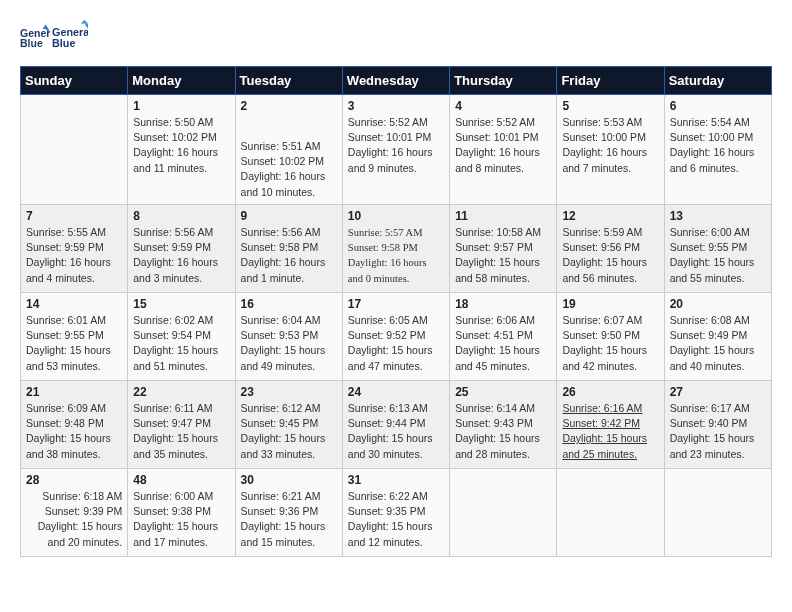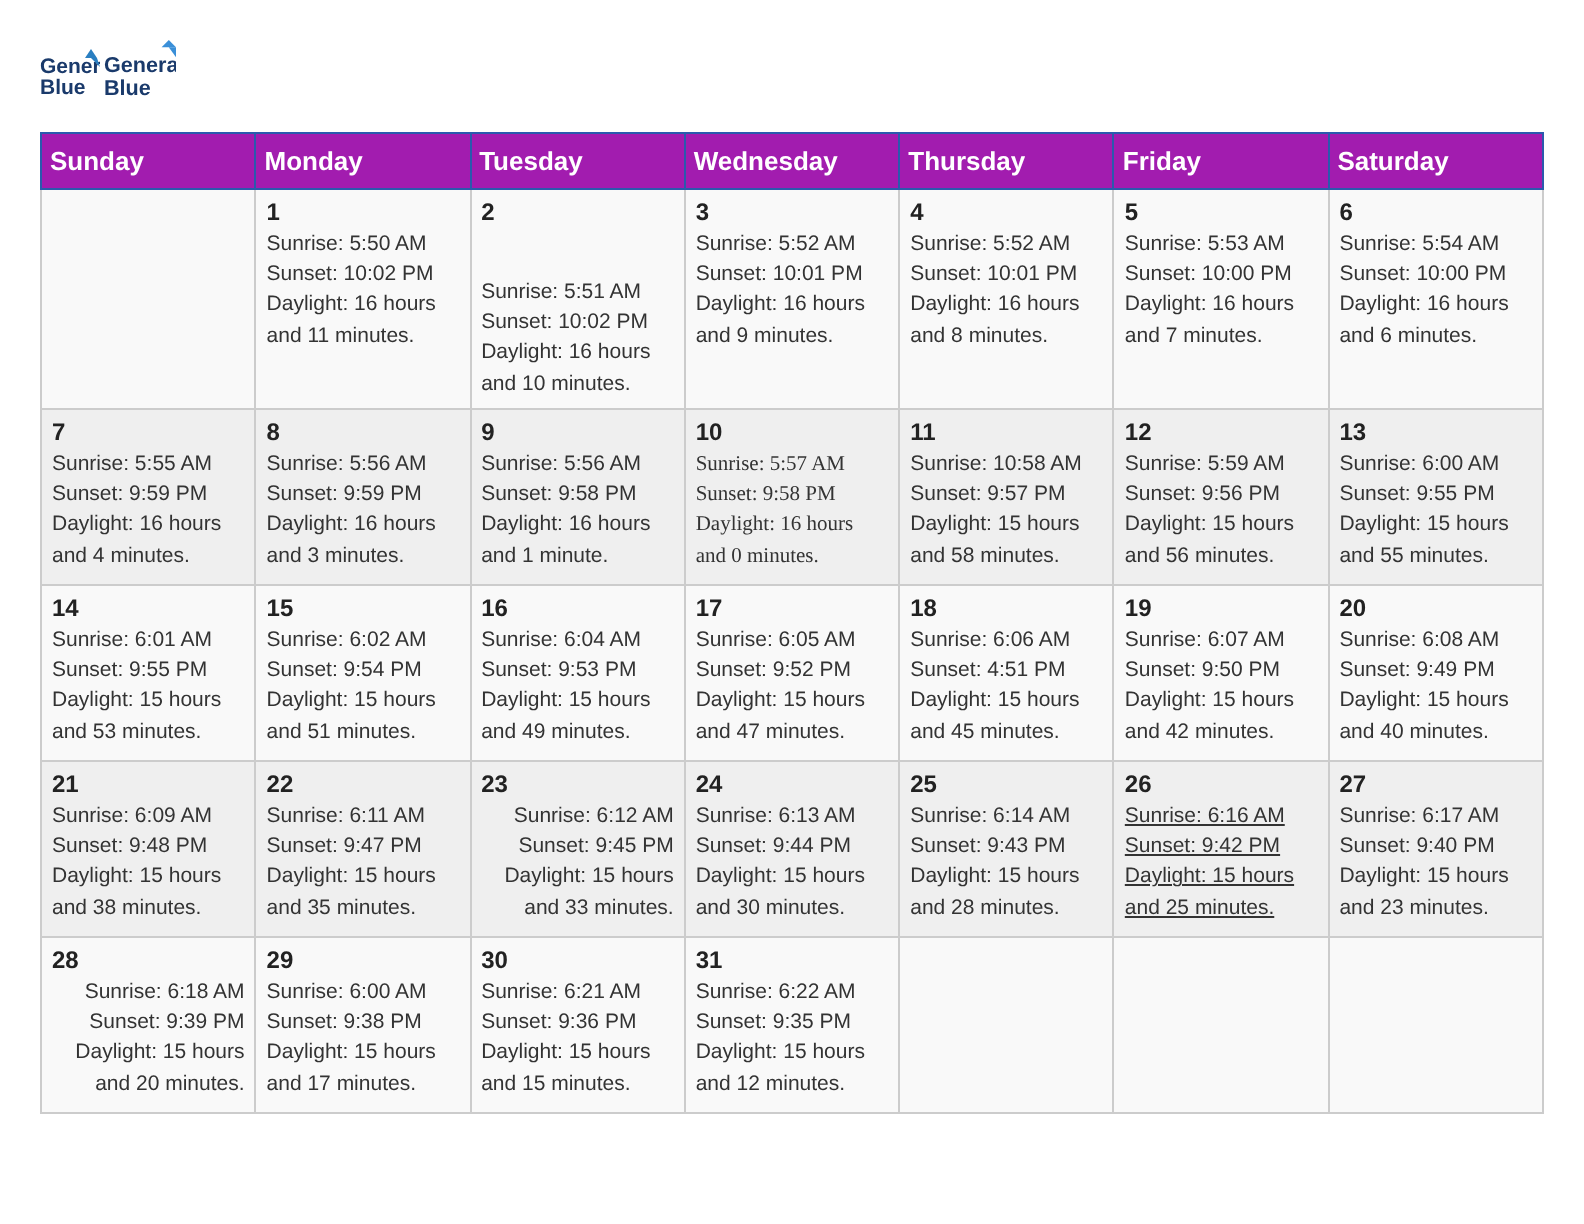--- a/index.html
+++ b/index.html
@@ -36,21 +36,21 @@
     .location-title {
       font-size: 18px;
       color: #444;
     }
     table {
       width: 100%;
       border-collapse: collapse;
       font-size: 11px;
     }
     thead tr th {
-      background-color: #a21caf;
+      background-color: #0f172a;
       color: #fff;
       padding: 6px 4px;
       text-align: left;
       font-size: 13px;
       font-weight: bold;
       border: 1px solid #2a5aad;
     }
     tbody tr td {
       vertical-align: top;
       padding: 4px 5px;
@@ -279,21 +279,21 @@
         </td>
         <td>
           <span class="day-number">22</span>
           <div class="day-info" style="white-space: pre-line;">Sunrise: 6:11 AM
 Sunset: 9:47 PM
 Daylight: 15 hours
 and 35 minutes.</div>
         </td>
         <td>
           <span class="day-number">23</span>
-          <div class="day-info" style="white-space: pre-line; text-align: right;">Sunrise: 6:12 AM
+          <div class="day-info" style="white-space: pre-line;">Sunrise: 6:12 AM
 Sunset: 9:45 PM
 Daylight: 15 hours
 and 33 minutes.</div>
         </td>
         <td>
           <span class="day-number">24</span>
           <div class="day-info" style="white-space: pre-line;">Sunrise: 6:13 AM
 Sunset: 9:44 PM
 Daylight: 15 hours
 and 30 minutes.</div>
@@ -322,21 +322,21 @@
       </tr>
       <tr>
         <td>
           <span class="day-number">28</span>
           <div class="day-info" style="white-space: pre-line; text-align: right;">Sunrise: 6:18 AM
 Sunset: 9:39 PM
 Daylight: 15 hours
 and 20 minutes.</div>
         </td>
         <td>
-          <span class="day-number">29</span>
+          <span class="day-number">48</span>
           <div class="day-info" style="white-space: pre-line;">Sunrise: 6:00 AM
 Sunset: 9:38 PM
 Daylight: 15 hours
 and 17 minutes.</div>
         </td>
         <td>
           <span class="day-number">30</span>
           <div class="day-info" style="white-space: pre-line;">Sunrise: 6:21 AM
 Sunset: 9:36 PM
 Daylight: 15 hours

